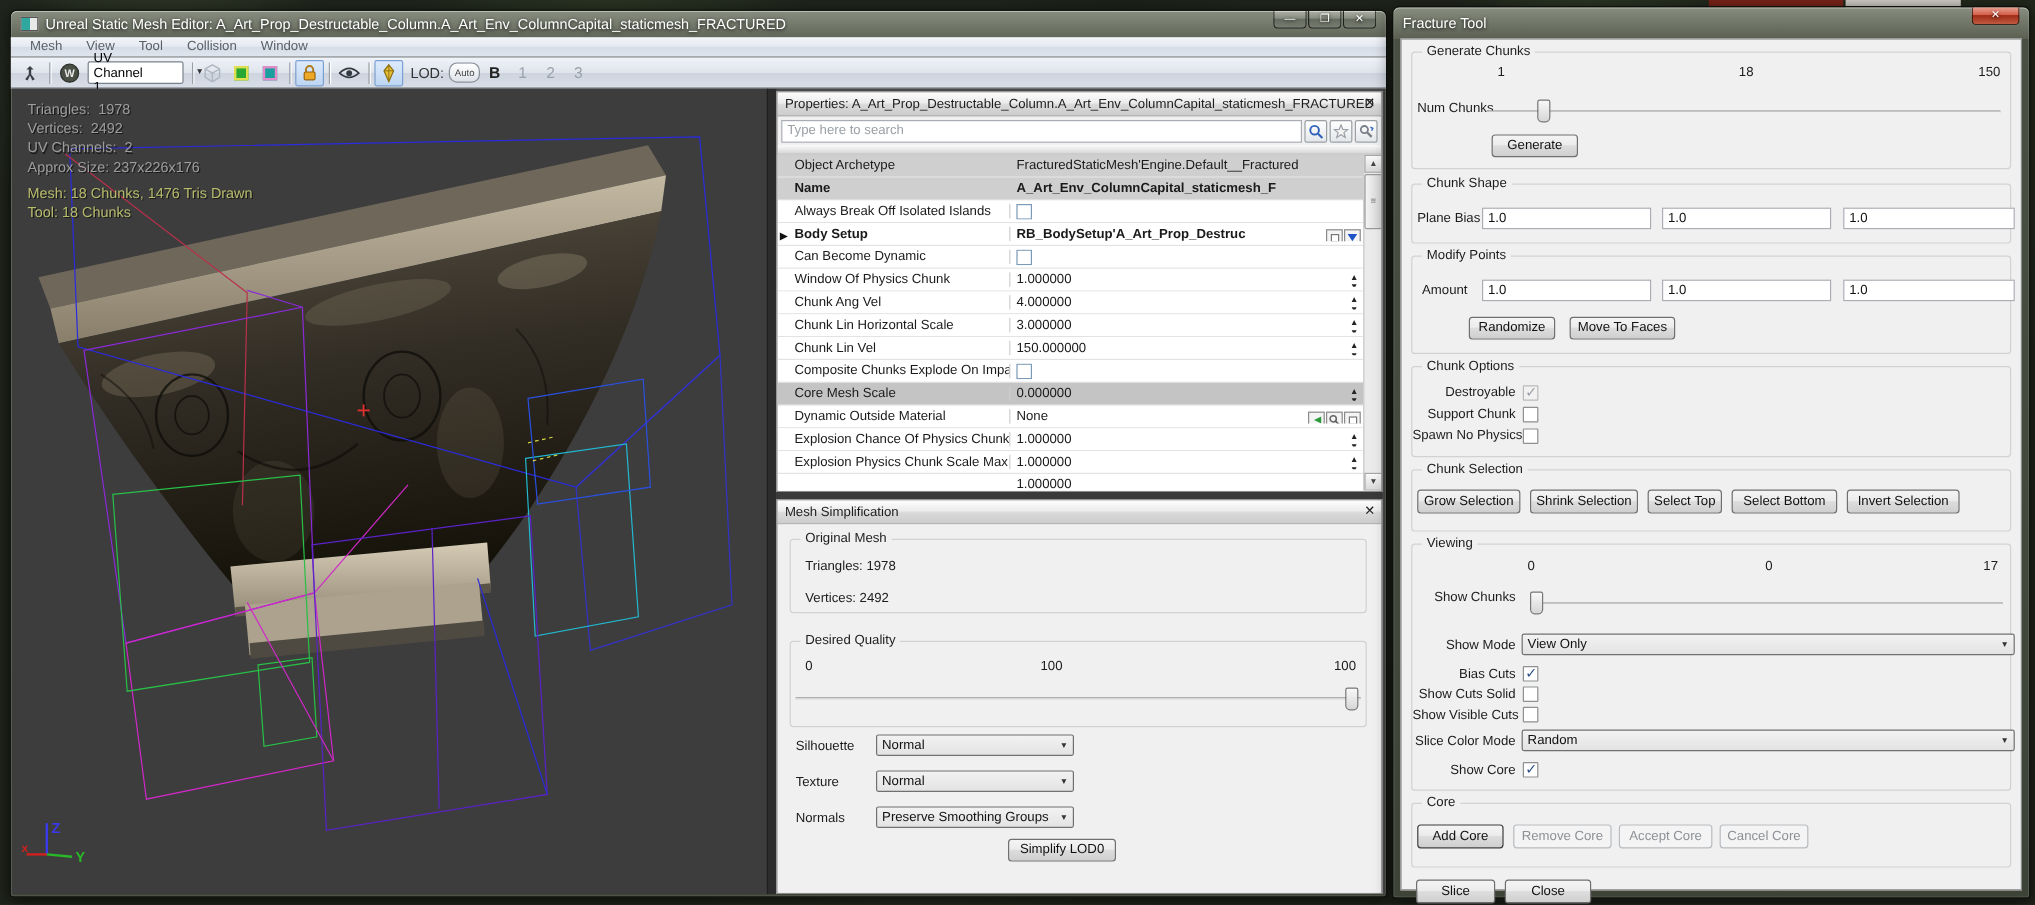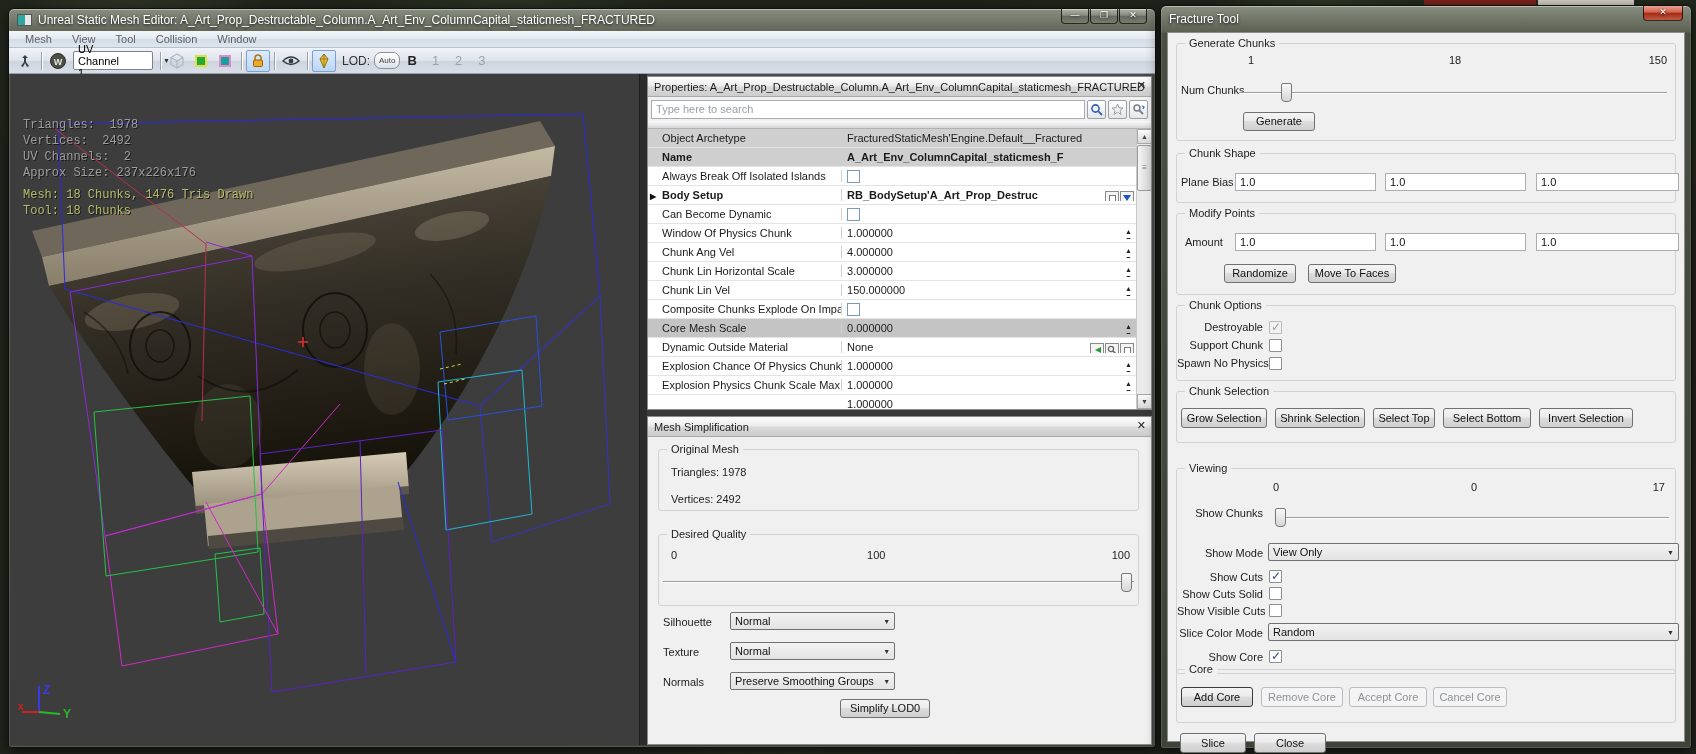--- a/index.html
+++ b/index.html
@@ -64,21 +64,21 @@
   .uv-select .arrow { margin-left:auto; font-size:7px; color:#333; }
   .lod-label { font-size:12px; color:#333; margin:0 4px 0 6px; }
   .lod-auto { height:17px; padding:0 4px; border:1px solid #8a9098; border-radius:7px; background:linear-gradient(#fff,#dde2e8); font-size:8px; line-height:15px; color:#444; cursor:pointer; }
   .lod-b { font-size:13px; font-weight:bold; color:#222; margin:0 7px; cursor:pointer; }
   .lod-num { font-size:13px; color:#9aa2ac; margin:0 8px; cursor:pointer; }
 
   .main-content { position:absolute; left:1px; right:1px; top:65px; bottom:2px; display:flex; background:#3c3c3c; }
 
   
   .viewport { position:relative; width:645px; height:100%; background:#3d3d3d; border-right:1px solid #1f1f1f; overflow:hidden; }
-  .vp-stats { position:absolute; left:13px; top:9px; font-family:Liberation Mono, monospace; font-size:12px; line-height:16px; color:#9d9d9d; white-space:pre; text-shadow:1px 1px 0 #1a1a1a;margin-top:34px; }
+  .vp-stats { position:absolute; left:13px; top:9px; font-family:Liberation Sans, sans-serif; font-size:12px; line-height:16px; color:#9d9d9d; white-space:pre; text-shadow:1px 1px 0 #1a1a1a; }
   .vp-stats.tool { top:79px; color:#b7bb6b; }
   .vp-svg { position:absolute; left:0; top:0; }
 
   
   .v-split { width:7px; background:#2c2c2c; cursor:col-resize; }
   .right-col { flex:1; display:flex; flex-direction:column; background:#4a4a4a; padding:2px 2px 0 0; }
   .panel { border:1px solid #8b8b8b; background:#f0f0f0; display:flex; flex-direction:column; overflow:hidden; }
   .panel-title {
     height:20px; flex:0 0 20px; position:relative; display:flex; align-items:center; padding:0 6px;
     background:linear-gradient(180deg,#fdfdfd 0,#ececec 45%,#d9d9d9 55%,#cdcdcd 100%);
@@ -583,34 +583,34 @@
       <div class="groupbox" style="left:8px;right:8px;top:272px;height:76px;">
         <span class="gb-label">Chunk Options</span>
         <span class="rlabel" style="left:0;width:86px;top:15px;">Destroyable</span>
         <span class="cb disabled checked" style="left:92px;top:15px;"></span>
         <span class="rlabel" style="left:0;width:86px;top:33px;">Support Chunk</span>
         <span class="cb" style="left:92px;top:33px;"></span>
         <span class="rlabel" style="left:0;width:86px;top:51px;">Spawn No Physics</span>
         <span class="cb" style="left:92px;top:51px;"></span>
       </div>
 
-      <div class="groupbox" style="left:8px;right:8px;top:420px;height:206px;margin-top:15px;">
+      <div class="groupbox" style="left:8px;right:8px;top:420px;height:206px;">
         <span class="gb-label">Viewing</span>
         <span class="plain-label" style="left:96px;top:12px;">0</span>
         <span class="plain-label" style="left:294px;top:12px;">0</span>
         <span class="plain-label" style="right:10px;top:12px;">17</span>
         <span class="rlabel" style="left:0;width:86px;top:38px;">Show Chunks</span>
         <span class="slider-track" style="left:98px;right:6px;top:48px;"></span>
         <span class="slider-thumb" style="left:98px;top:39px;"></span>
         <span class="rlabel" style="left:0;width:86px;top:78px;">Show Mode</span>
         <span class="dropdown" style="left:91px;top:74px;width:411px;">
           <span>View Only</span>
           <span class="arrow">▼</span>
         </span>
-        <span class="rlabel" style="left:0;width:86px;top:102px;">Show Cuts</span>
+        <span class="rlabel" style="left:0;width:86px;top:102px;">Bias Cuts</span>
         <span class="cb checked" style="left:92px;top:101px;"></span>
         <span class="rlabel" style="left:0;width:86px;top:119px;">Show Cuts Solid</span>
         <span class="cb" style="left:92px;top:118px;"></span>
         <span class="rlabel" style="left:0;width:86px;top:136px;">Show Visible Cuts</span>
         <span class="cb" style="left:92px;top:135px;"></span>
         <span class="rlabel" style="left:0;width:86px;top:158px;">Slice Color Mode</span>
         <span class="dropdown" style="left:91px;top:154px;width:411px;">
           <span>Random</span>
           <span class="arrow">▼</span>
         </span>

